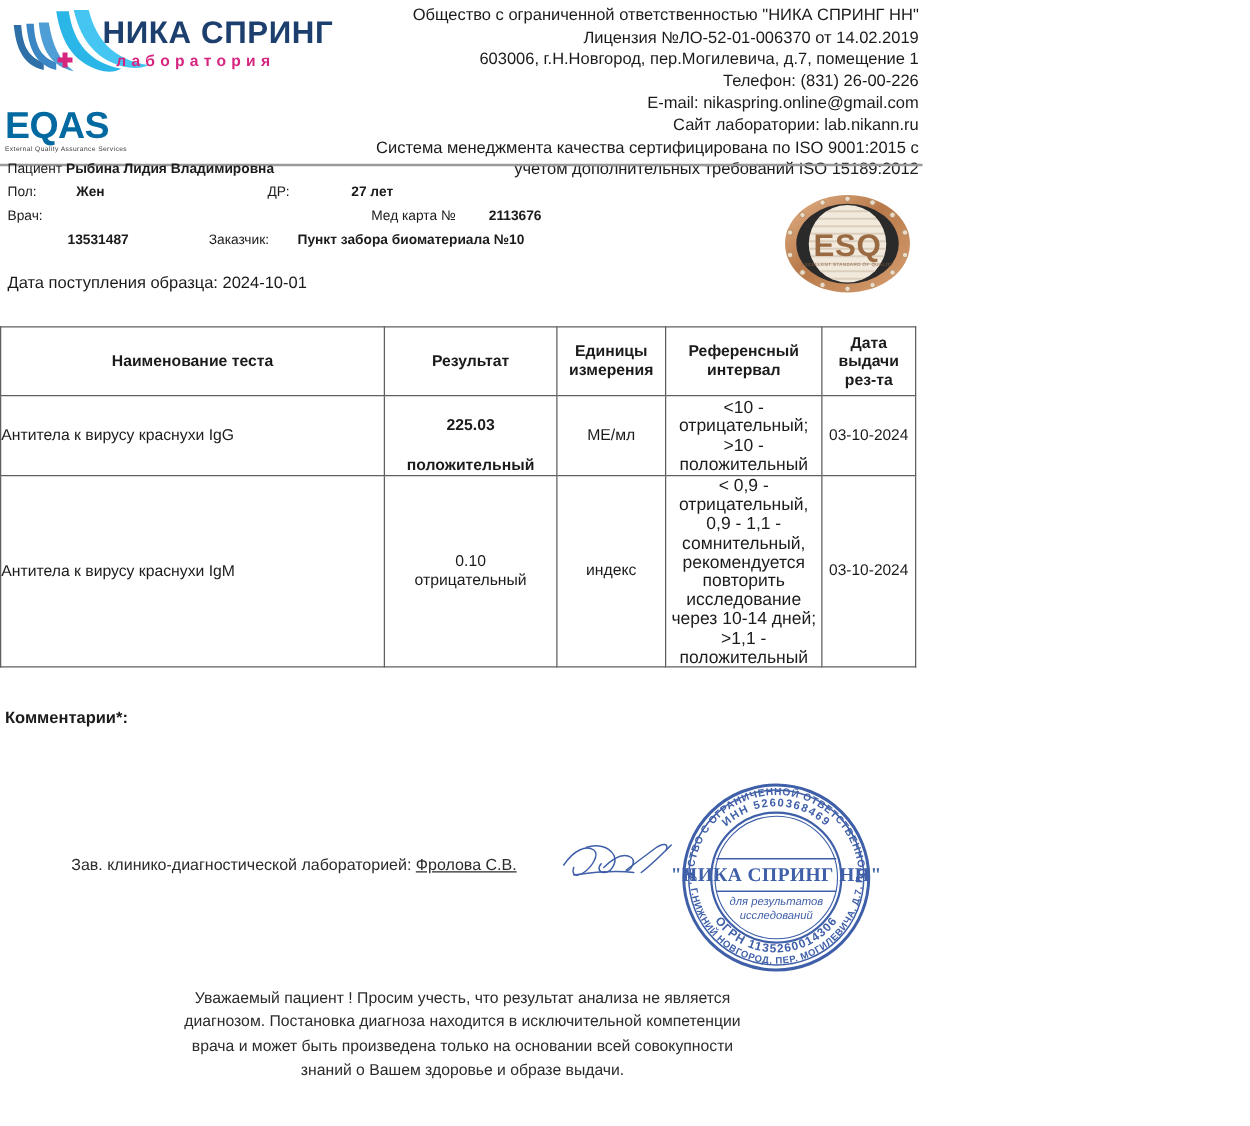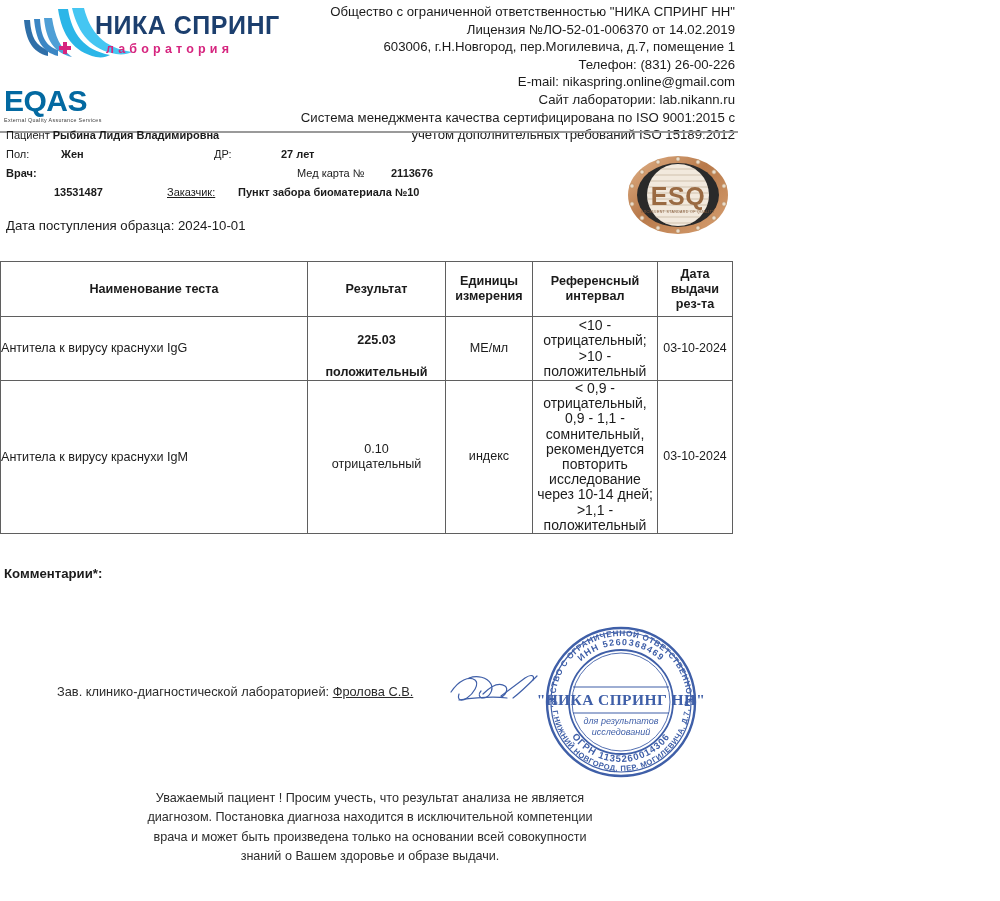--- a/index.html
+++ b/index.html
@@ -19,21 +19,21 @@
   .page {
     position: absolute;
     left: 0; top: 0;
     width: 1000px;
     height: 901px;
   }
 
   
   .hdr-logo {
     position: absolute;
-    left: 18px; top: 6px;
+    left: 5px; top: 6px;
     width: 282px; height: 58px; text-align: center;
   }
   .hdr-eqas {
     position: absolute;
     left: 4px; top: 86px;
     width: 124px; height: 40px;
   }
   .eqas-word {
     font-family: "Liberation Sans", sans-serif;
     font-size: 30px;
@@ -255,27 +255,27 @@
       <span class="pt-lbl">Пациент</span>
       <span class="b">Рыбина Лидия Владимировна</span>
     </div>
     <div class="pt-row">
       <span class="abs pt-lbl" style="left:0;">Пол:</span>
       <span class="abs b" style="left:55px;">Жен</span>
       <span class="abs pt-lbl" style="left:208px;">ДР:</span>
       <span class="abs b" style="left:275px;">27 лет</span>
     </div>
     <div class="pt-row">
-      <span class="abs pt-lbl" style="left:0;font-weight:bold;">Врач:</span>
+      <span class="abs pt-lbl" style="left:0;">Врач:</span>
       <span class="abs pt-lbl" style="left:291px;">Мед карта №</span>
       <span class="abs b" style="left:385px;">2113676</span>
     </div>
     <div class="pt-row">
       <span class="abs b" style="left:48px;">13531487</span>
-      <span class="abs pt-lbl" style="left:161px;text-decoration:underline;">Заказчик:</span>
+      <span class="abs pt-lbl" style="left:161px;">Заказчик:</span>
       <span class="abs b" style="left:232px;">Пункт забора биоматериала №10</span>
     </div>
   </div>
 
   <div class="sample-date">
     <span>Дата поступления образца:</span>
     <span>2024-10-01</span>
   </div>
 
   <div class="esq-badge">

